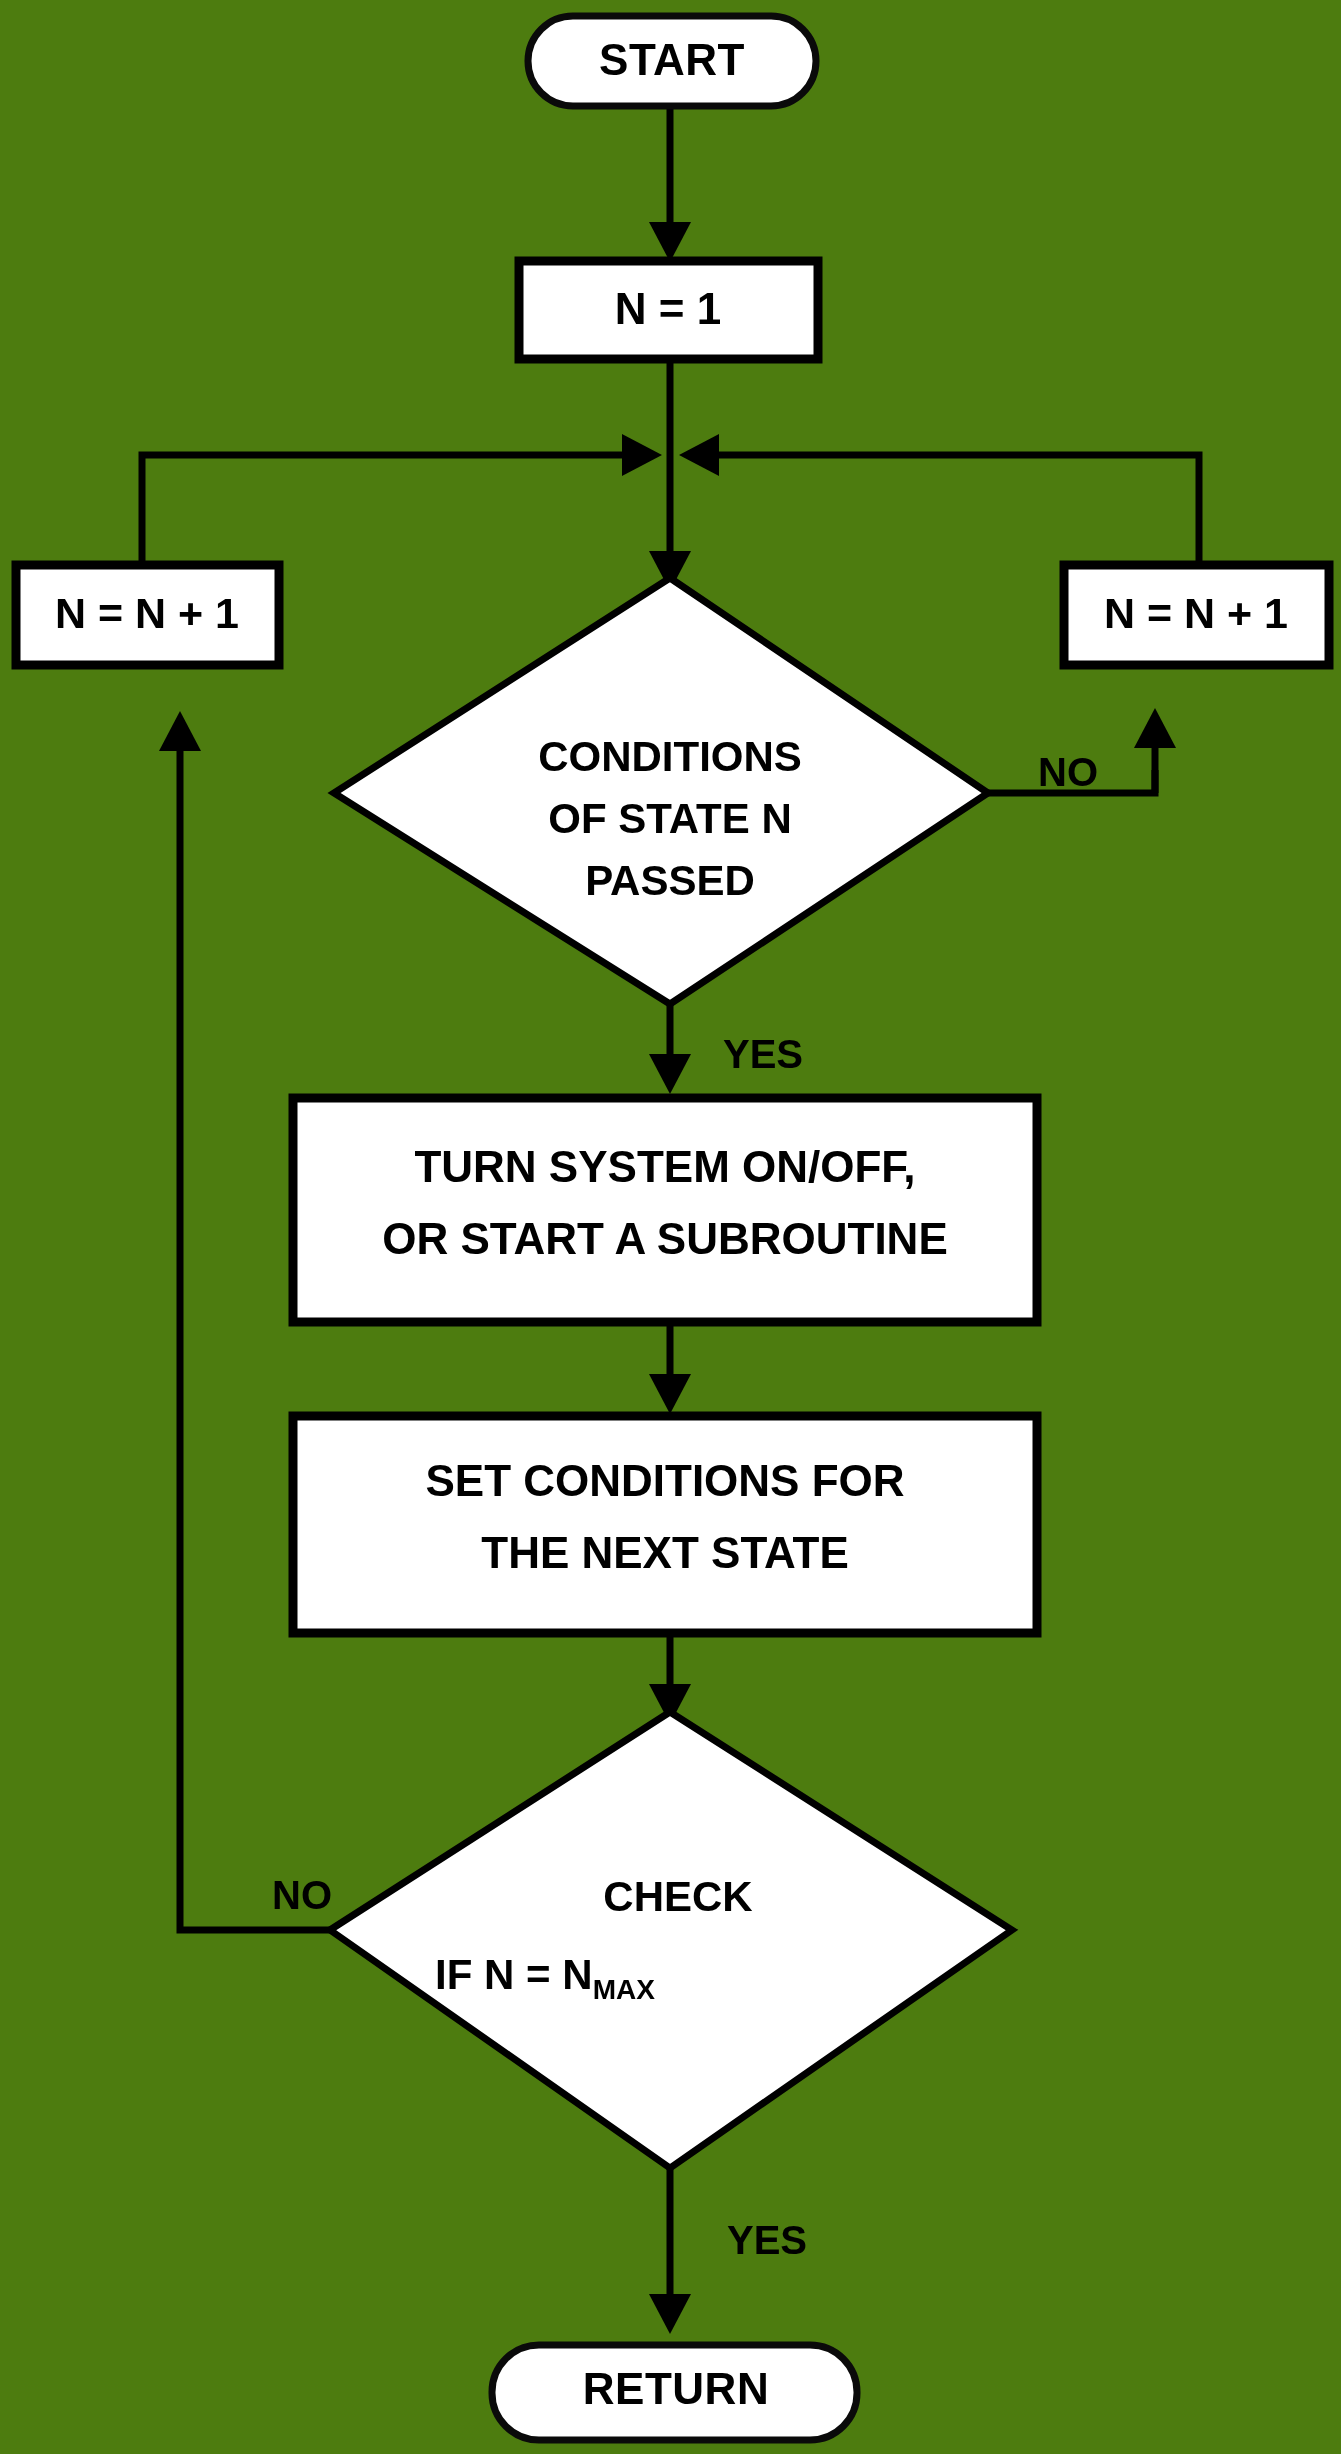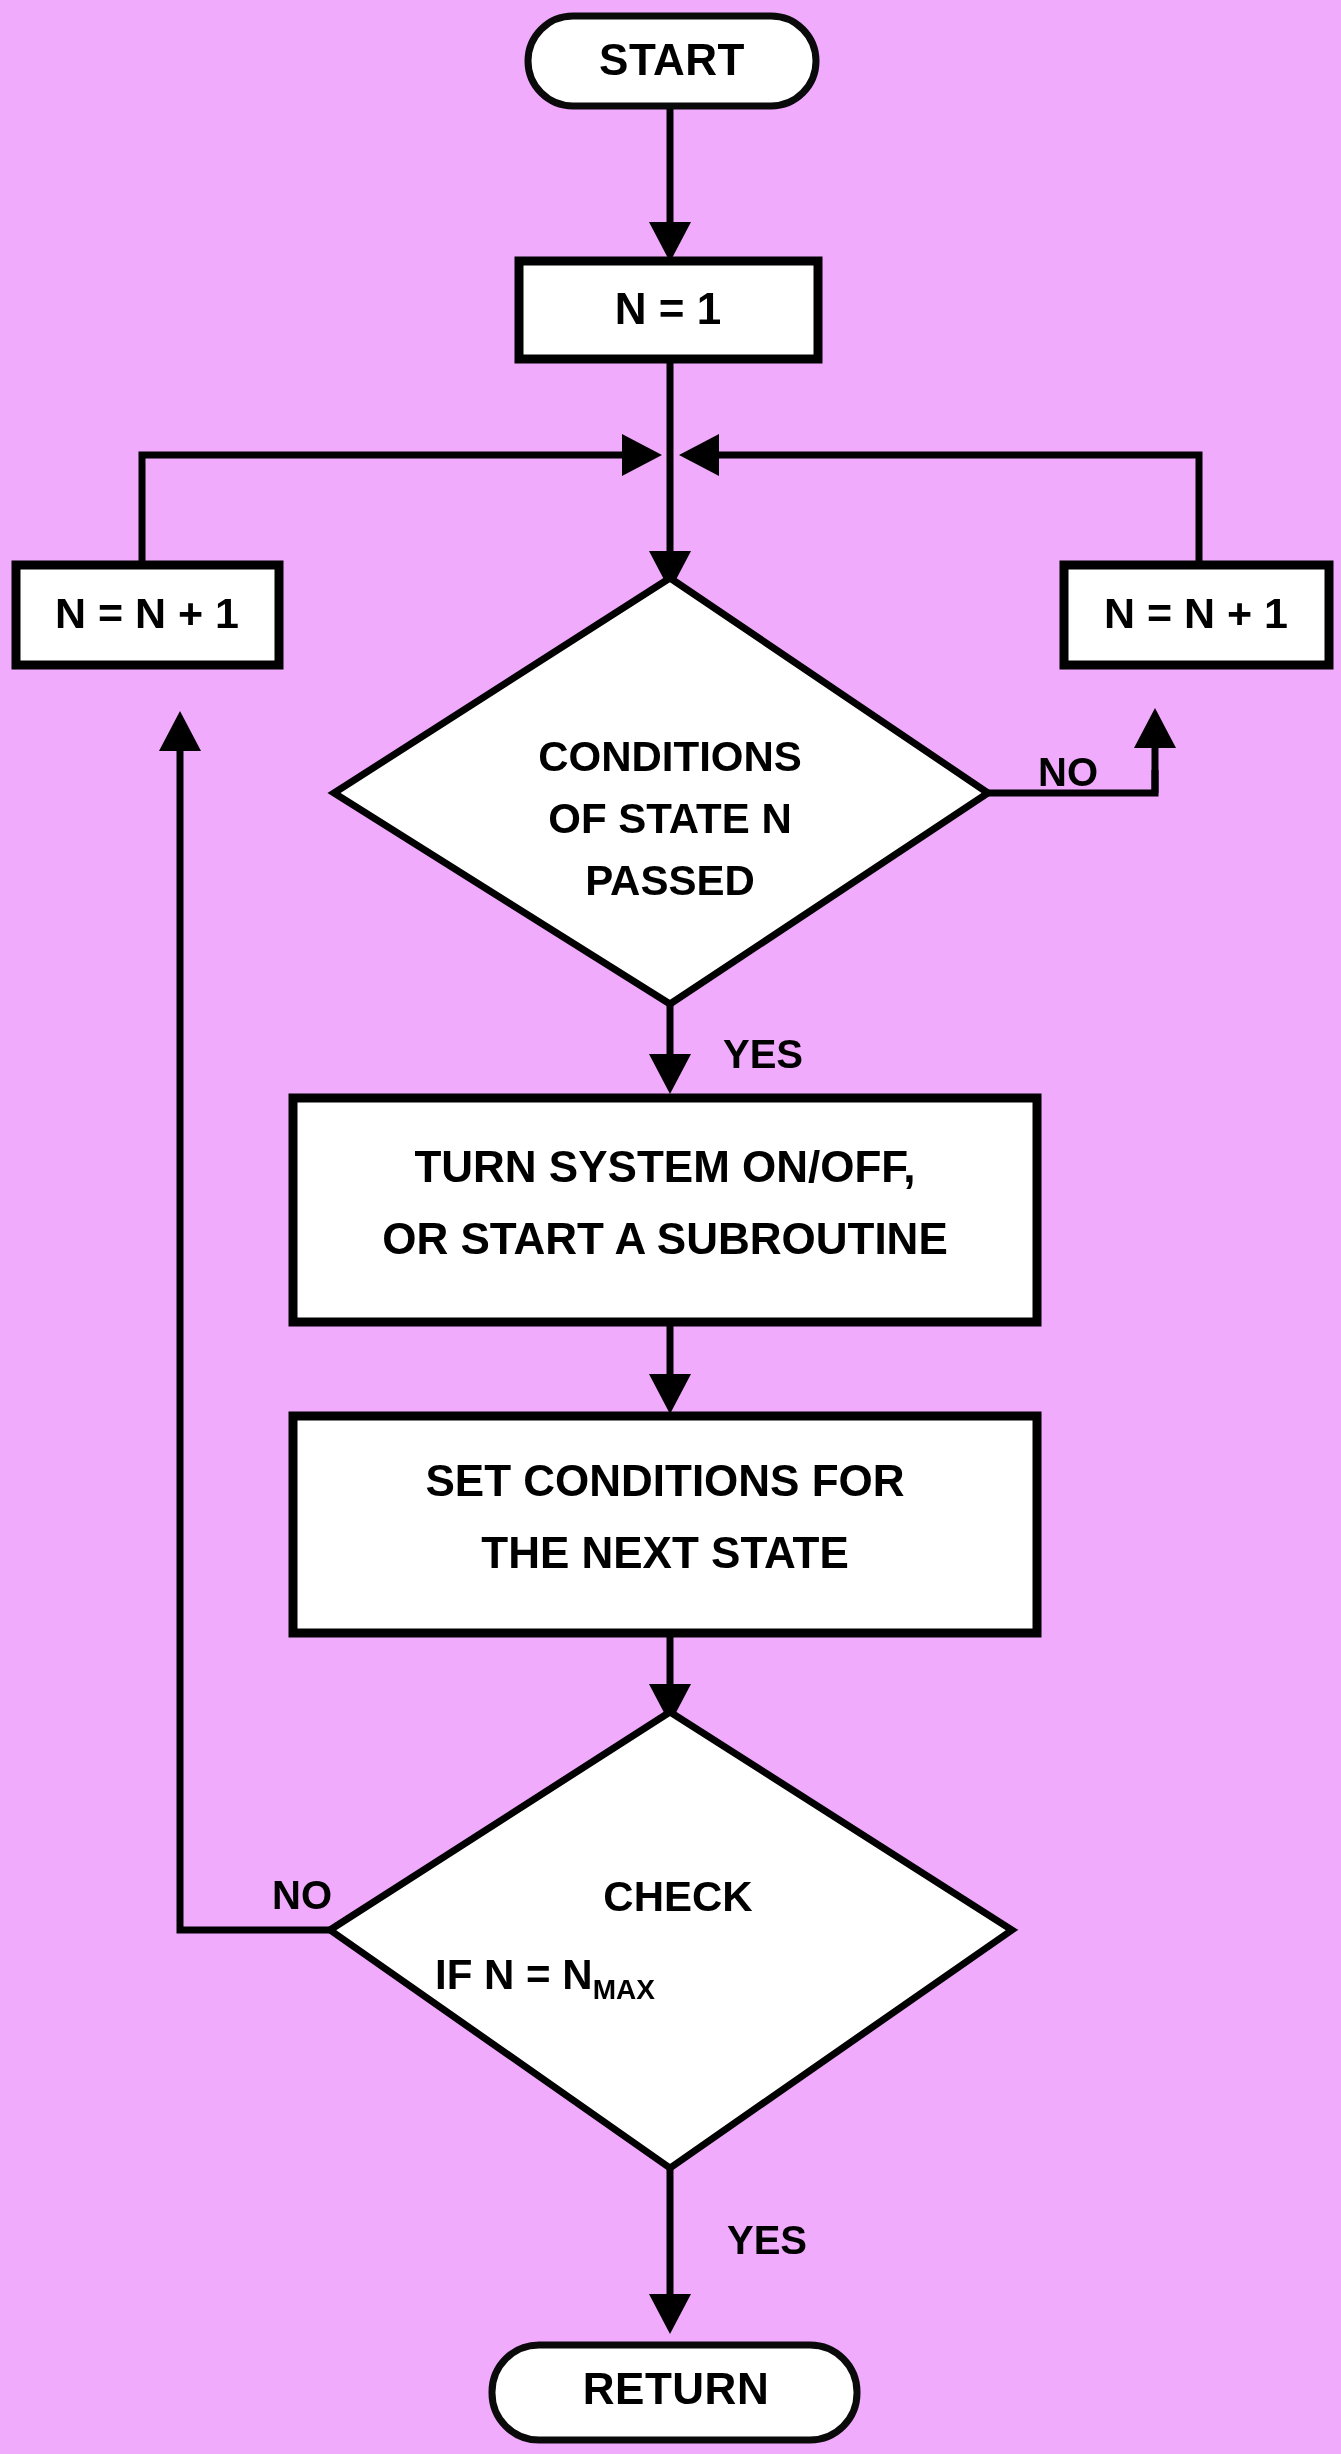--- a/index.html
+++ b/index.html
@@ -10,21 +10,21 @@
   body {
     width: 1341px;
     height: 2454px;
     font-family: "Liberation Sans", sans-serif;
     overflow: hidden;
   }
   #flowchart-root {
     position: relative;
     width: 1341px;
     height: 2454px;
-    background: #f0abfc;
+    background: #4d7c0f;
   }
   svg.chart {
     display: block;
     width: 1341px;
     height: 2454px;
   }
   .shape-stroke-thick { stroke: #000000; stroke-width: 9; fill: #ffffff; }
   .shape-stroke-term { stroke: #0a0a0a; stroke-width: 7; fill: #ffffff; }
   .shape-stroke-diamond { stroke: #000000; stroke-width: 7; fill: #ffffff; }
   .conn { stroke: #000000; stroke-width: 7; fill: none; stroke-linecap: butt; stroke-linejoin: miter; }

